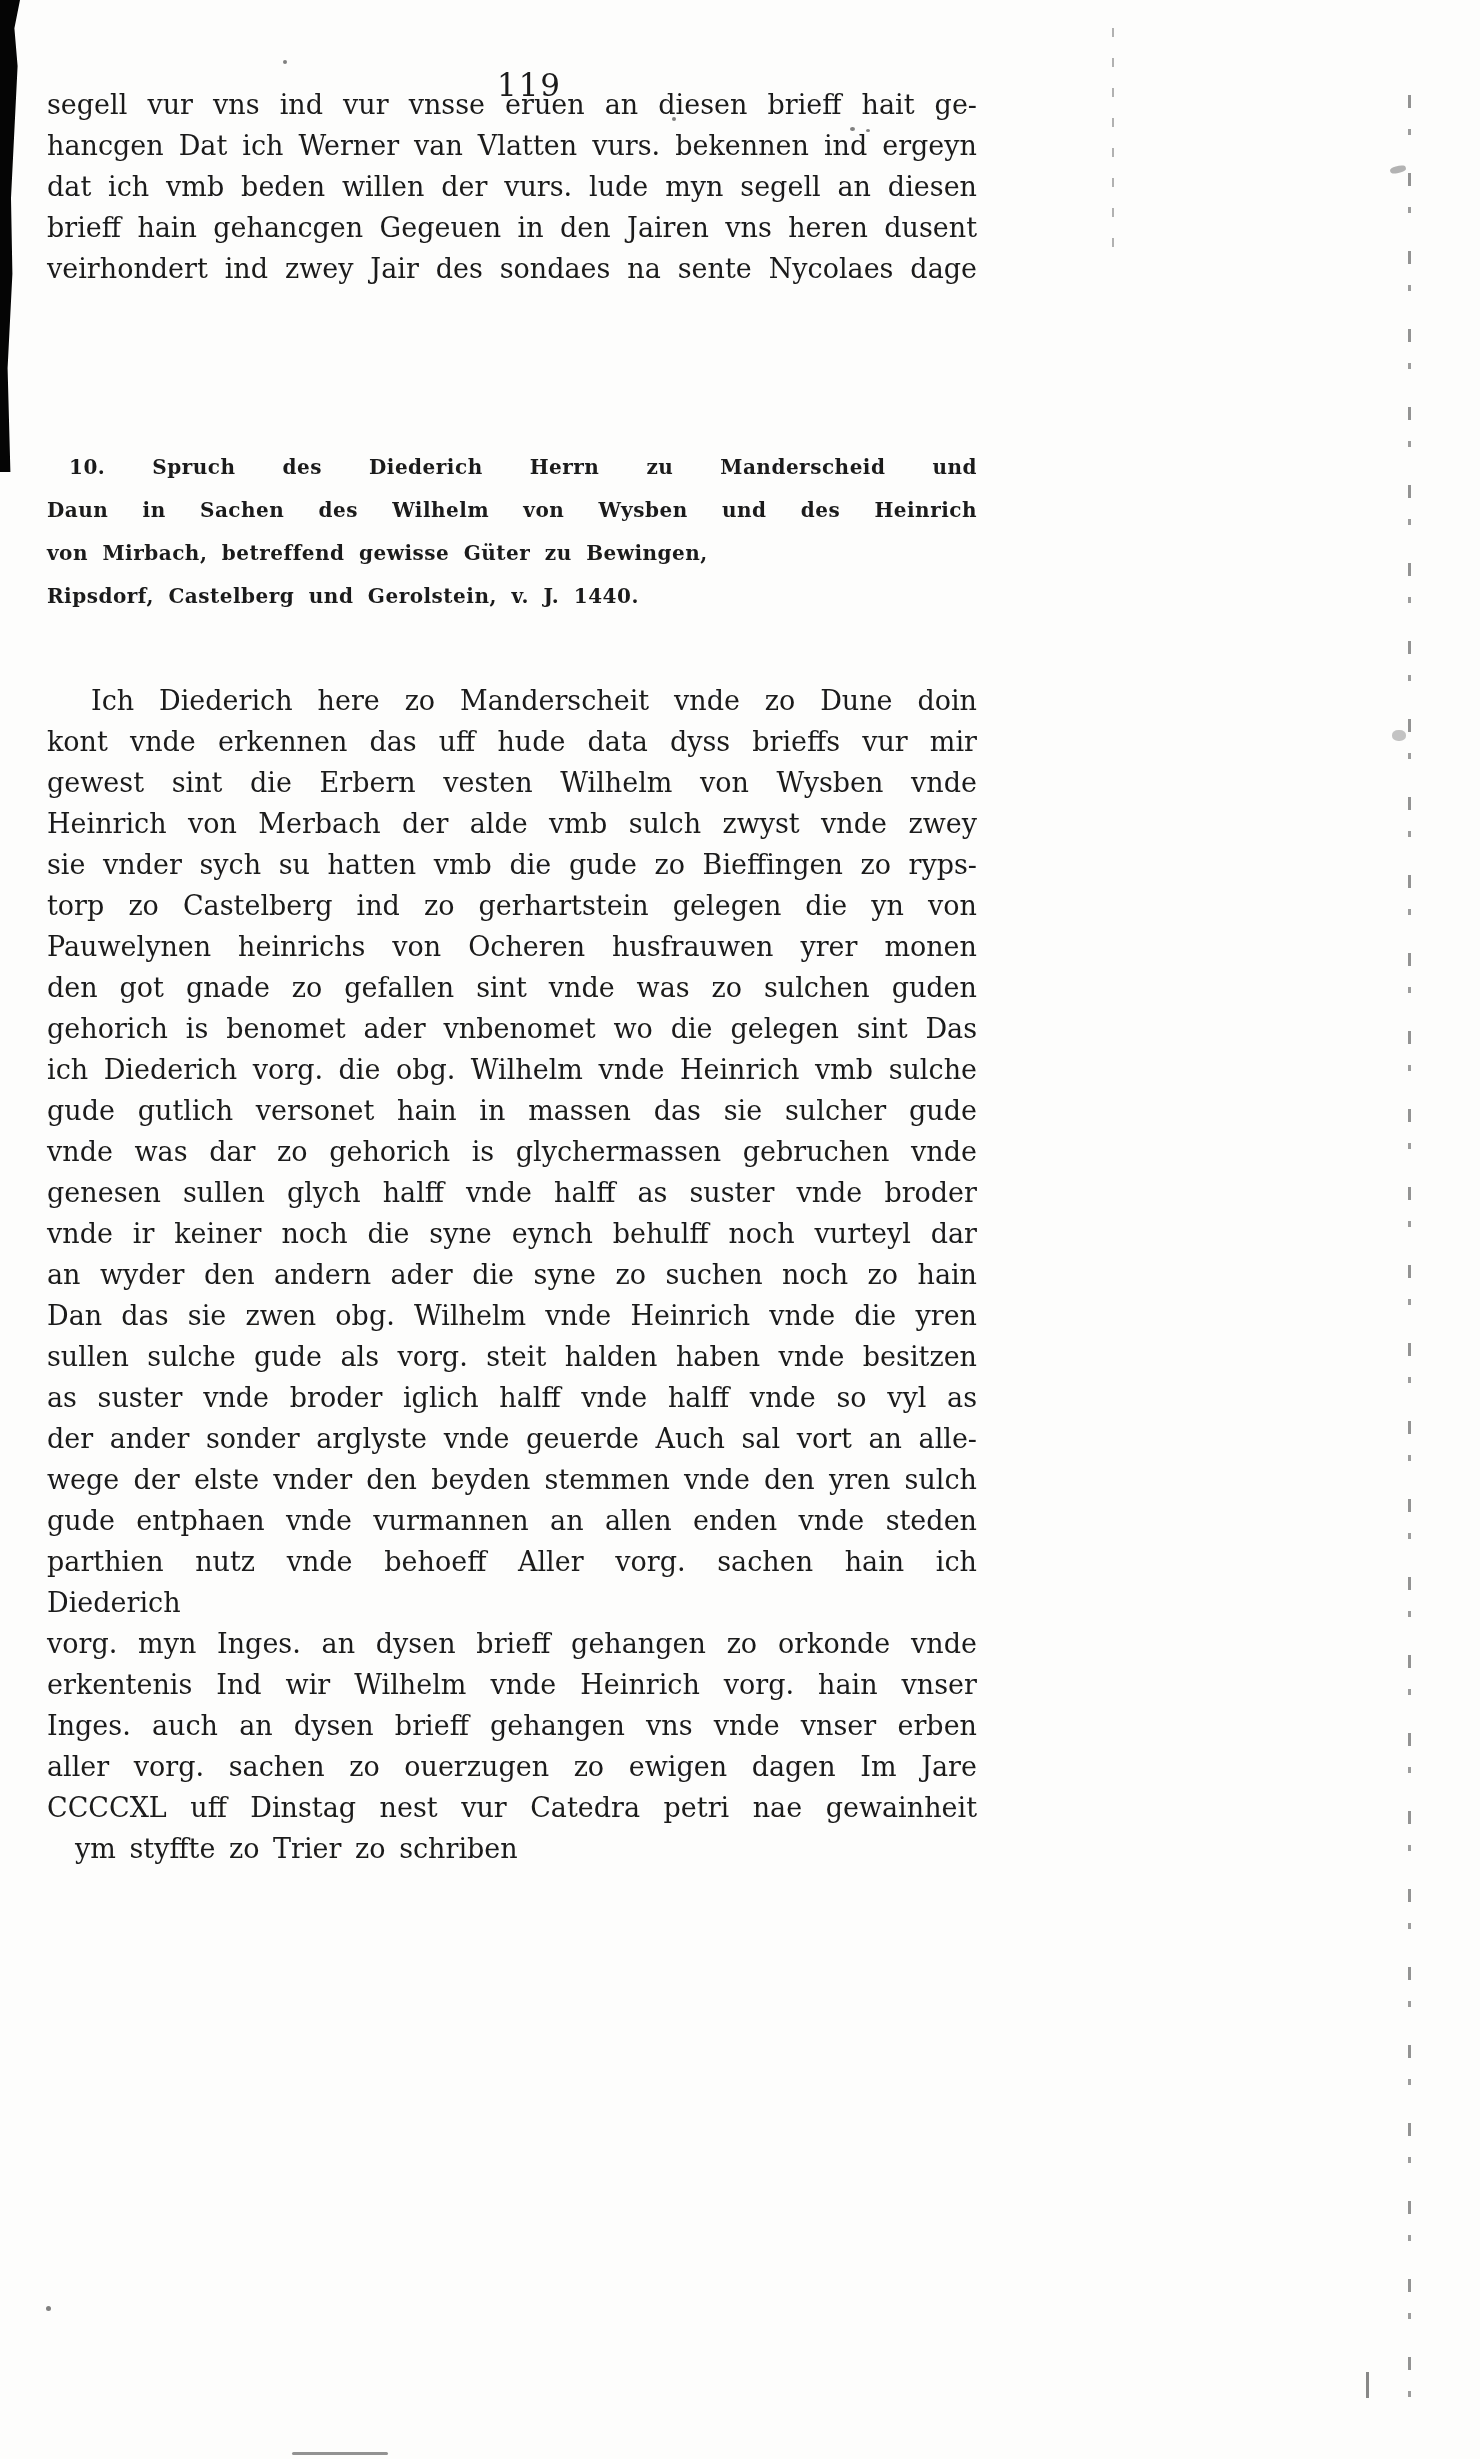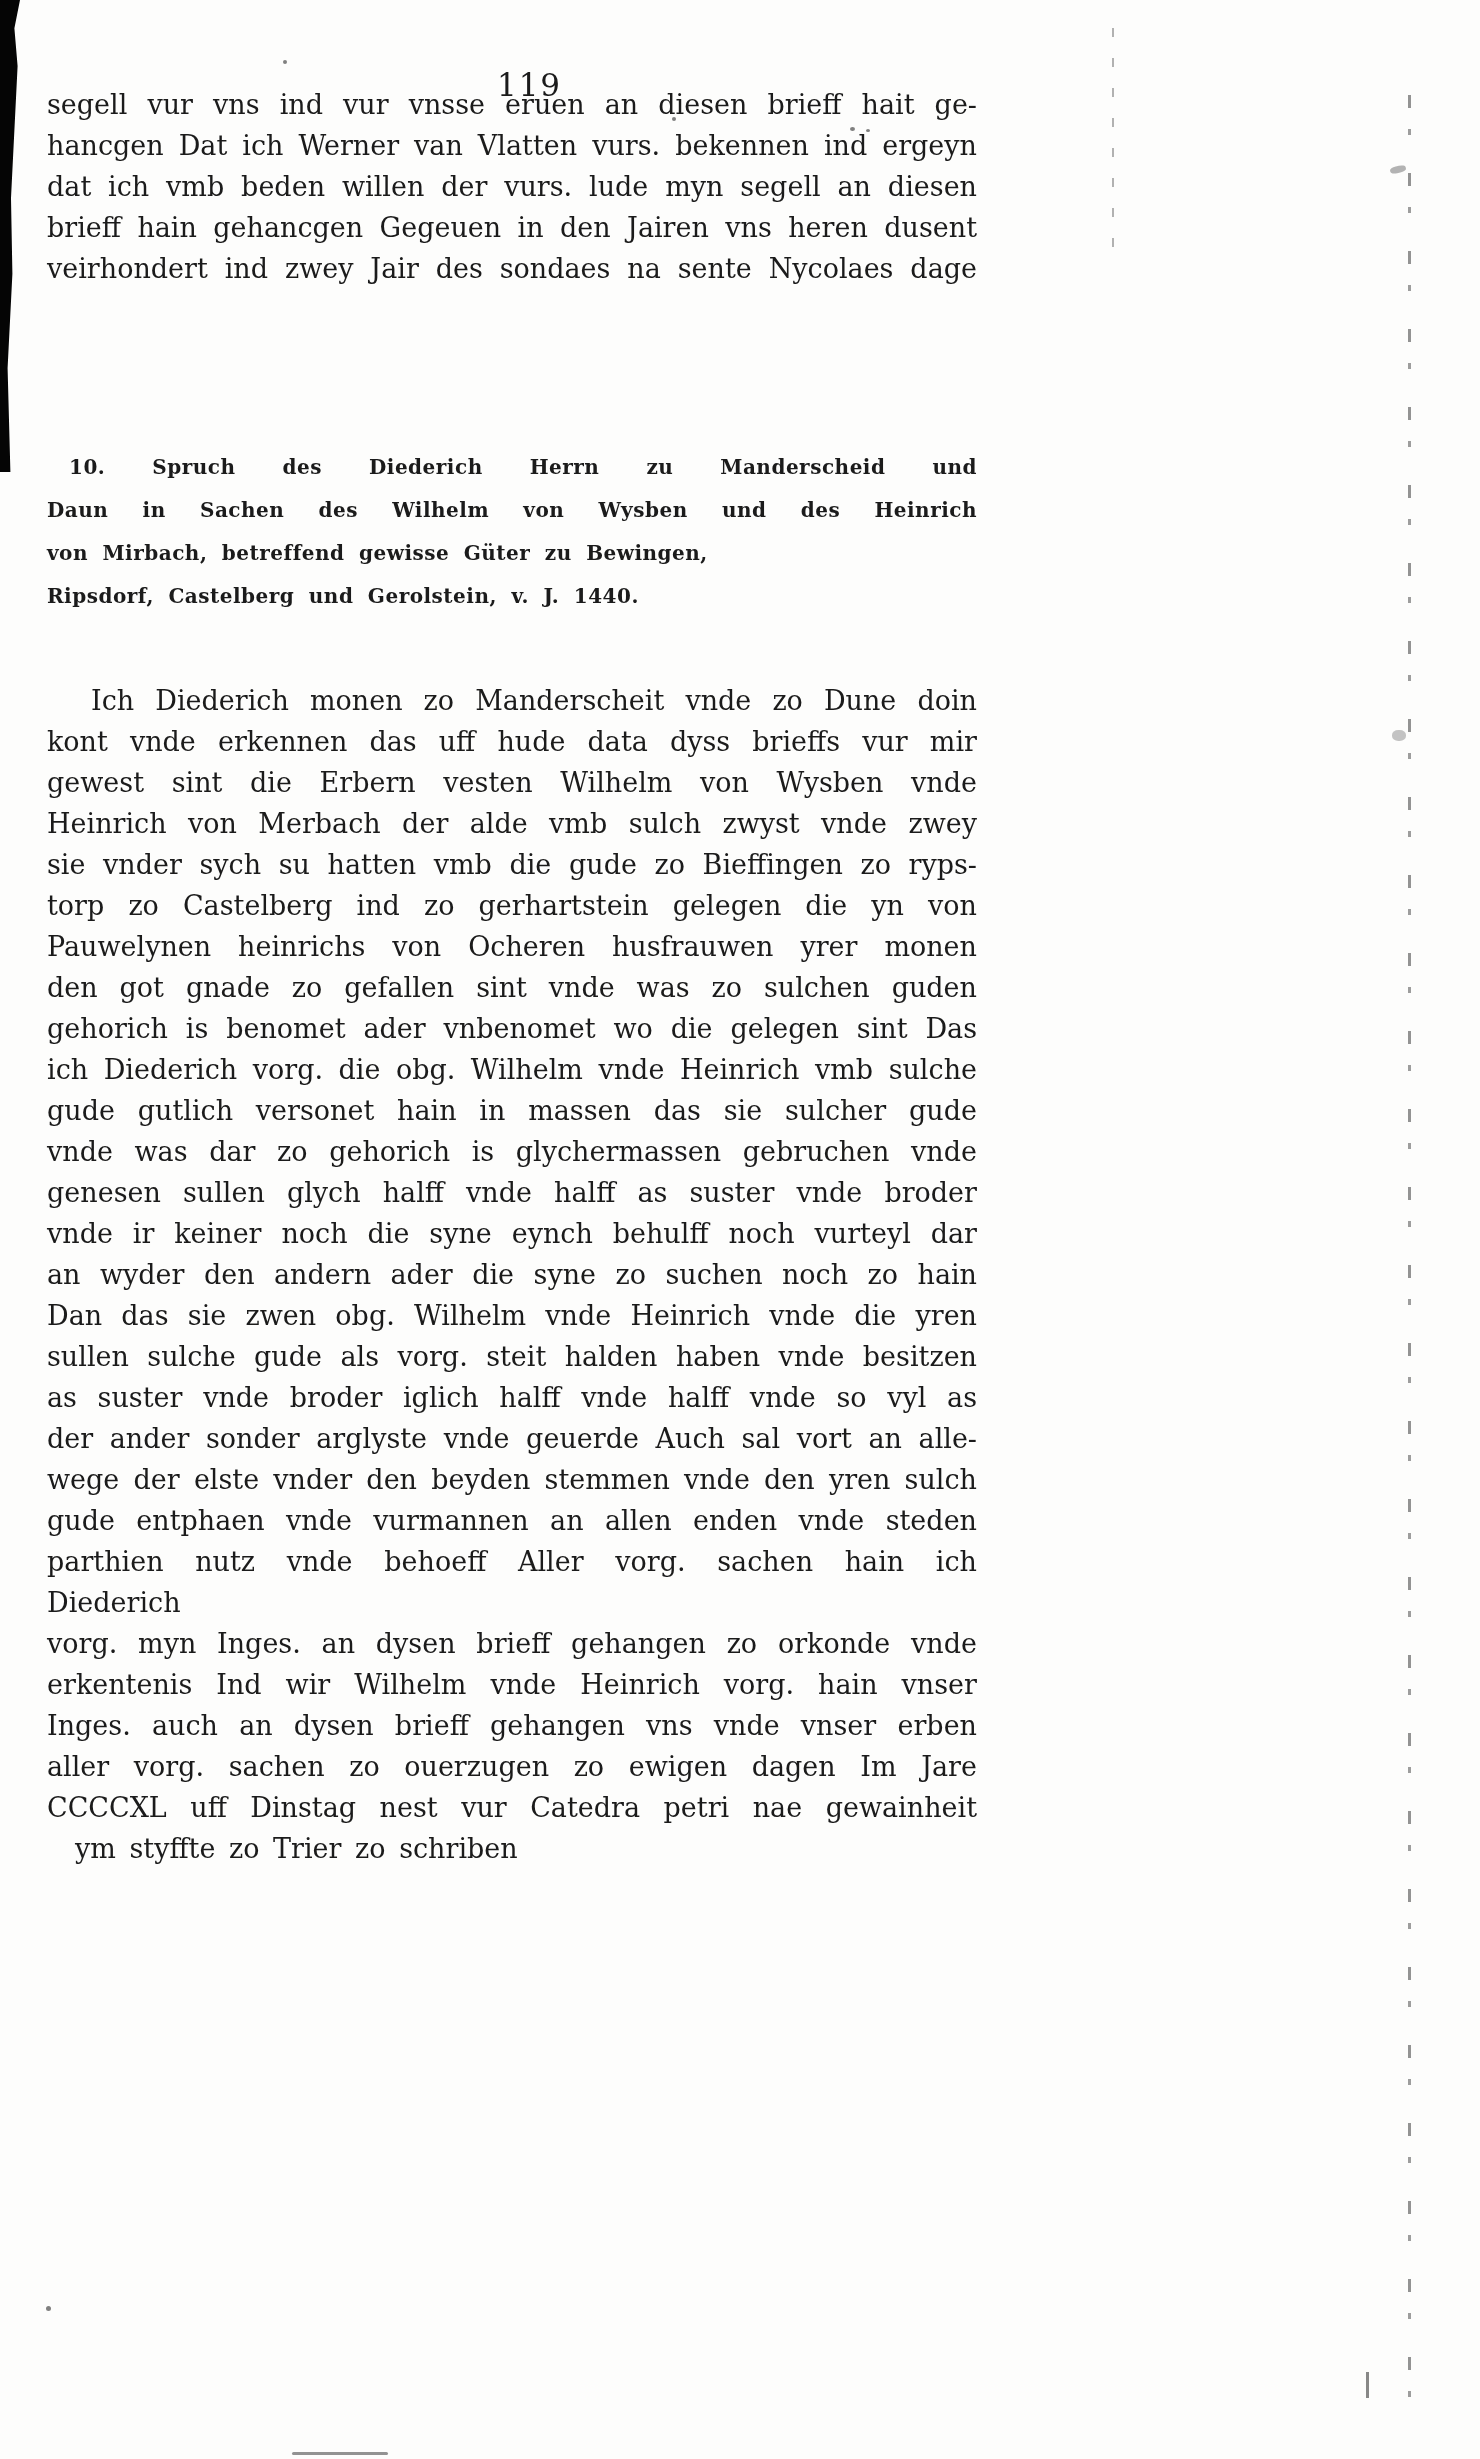--- a/index.html
+++ b/index.html
@@ -79,21 +79,21 @@
   </div>
 
 <div class="col" id="heading">
   <div class="h-just first">10. Spruch des Diederich Herrn zu Manderscheid und</div>
   <div class="h-just">Daun in Sachen des Wilhelm von Wysben und des Heinrich</div>
   <div class="h-center">von Mirbach, betreffend gewisse Güter zu Bewingen,</div>
   <div class="h-center">Ripsdorf, Castelberg und Gerolstein, v. J. 1440.</div>
 </div>
 
 <div class="col textblock" id="bodypara">
-    <div class="jline indent">Ich Diederich monen zo Manderscheit vnde zo Dune doin</div>
+    <div class="jline indent">Ich Diederich here zo Manderscheit vnde zo Dune doin</div>
     <div class="jline">kont vnde erkennen das uff hude data dyss brieffs vur mir</div>
     <div class="jline">gewest sint die Erbern vesten Wilhelm von Wysben vnde</div>
     <div class="jline">Heinrich von Merbach der alde vmb sulch zwyst vnde zwey</div>
     <div class="jline">sie vnder sych su hatten vmb die gude zo Bieffingen zo ryps-</div>
     <div class="jline">torp zo Castelberg ind zo gerhartstein gelegen die yn von</div>
     <div class="jline">Pauwelynen heinrichs von Ocheren husfrauwen yrer monen</div>
     <div class="jline">den got gnade zo gefallen sint vnde was zo sulchen guden</div>
     <div class="jline">gehorich is benomet ader vnbenomet wo die gelegen sint Das</div>
     <div class="jline">ich Diederich vorg. die obg. Wilhelm vnde Heinrich vmb sulche</div>
     <div class="jline">gude gutlich versonet hain in massen das sie sulcher gude</div>

